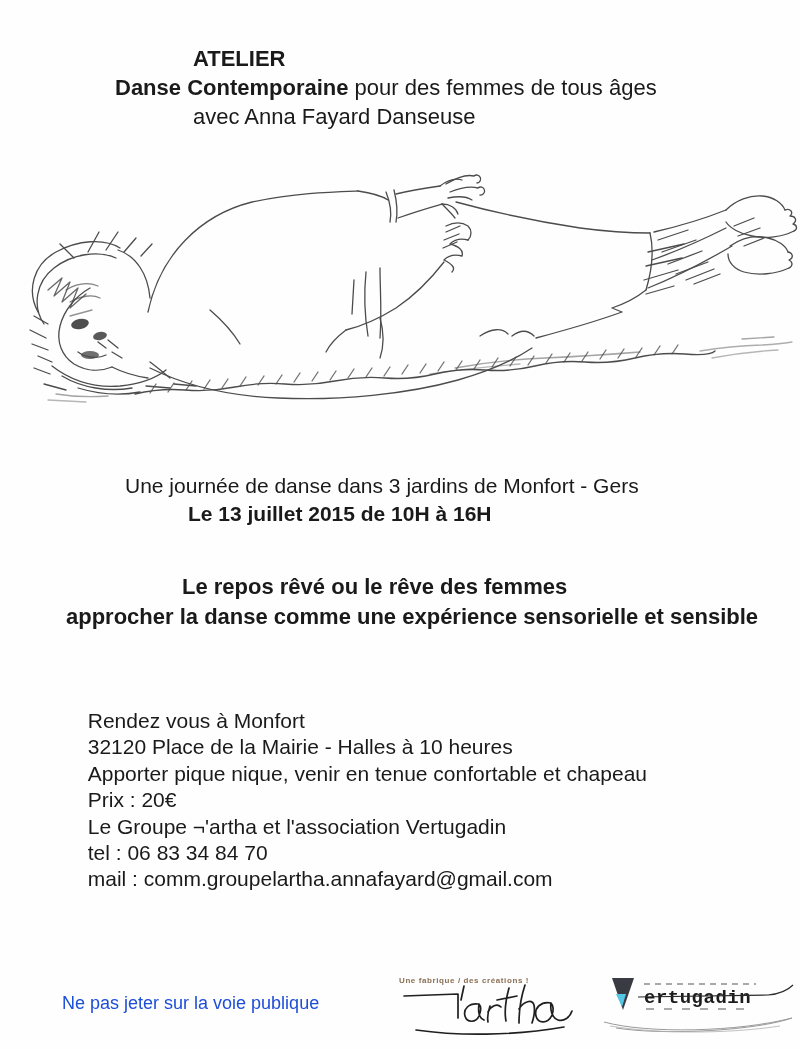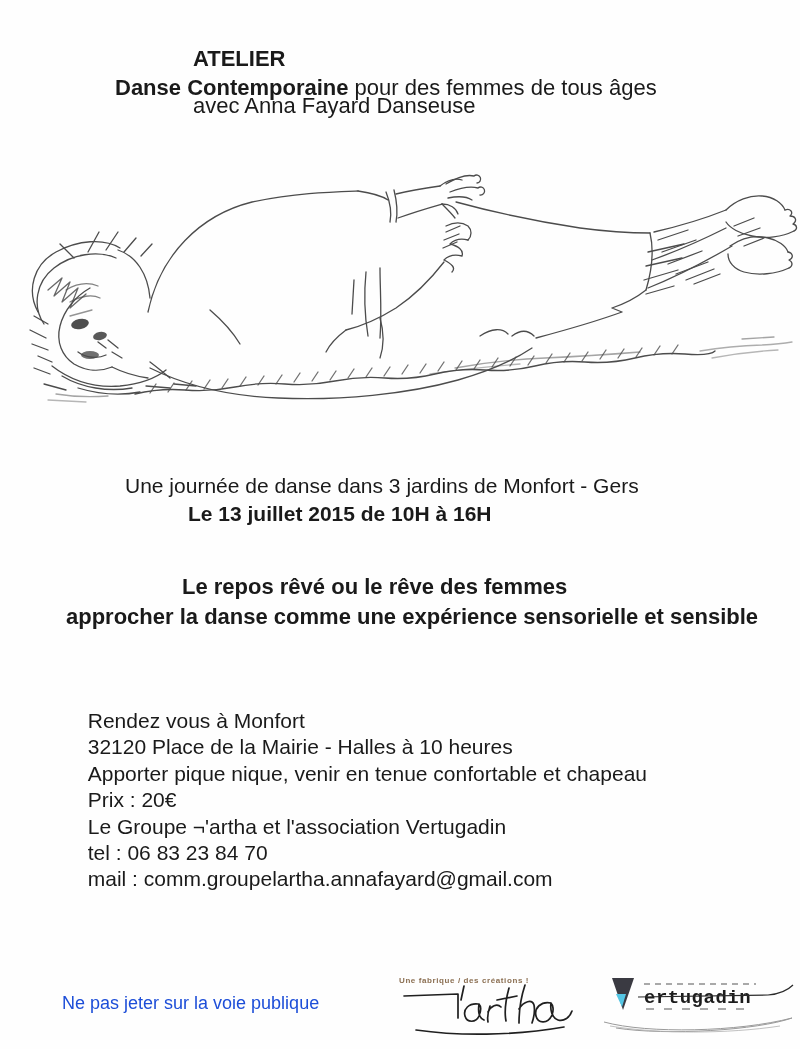--- a/index.html
+++ b/index.html
@@ -6,21 +6,21 @@
   .page{
     position:relative;width:800px;height:1049px;margin:0 auto;
     background:#fefefe;overflow:hidden;
     font-family:"Liberation Sans",sans-serif;color:#1a1a1a;
   }
   .abs{position:absolute;white-space:nowrap;}
   .b{font-weight:bold;}
   
   .h1{left:193px;top:46px;font-size:22px;font-weight:bold;}
   .h2{left:115px;top:75px;font-size:22px;}
-  .h3{left:193px;top:93px;font-size:22px;}
+  .h3{left:193px;top:104px;font-size:22px;}
   
   .sketch{position:absolute;left:0;top:140px;width:800px;height:300px;}
   .sketch path, .sketch line{fill:none;stroke:#4c4c4c;stroke-width:1.3;stroke-linecap:round;stroke-linejoin:round;}
   
   .e1{left:125px;top:474px;font-size:21px;}
   .e2{left:188px;top:502px;font-size:21px;font-weight:bold;}
   
   .t1{left:182px;top:574px;font-size:22px;font-weight:bold;}
   .t2{left:66px;top:604px;font-size:22px;font-weight:bold;}
   
@@ -124,21 +124,21 @@
 
   <div class="abs t2">approcher la danse comme une expérience sensorielle et sensible</div>
   <div class="abs t1">Le repos rêvé ou le rêve des femmes</div>
 
   <div class="details">
     <div>Rendez vous à Monfort</div>
     <div>32120 Place de la Mairie - Halles à 10 heures</div>
     <div>Apporter pique nique, venir en tenue confortable et chapeau</div>
     <div>Prix : 20€</div>
     <div>Le Groupe ¬'artha et l'association Vertugadin</div>
-    <div>tel : 06 83 23 84 70</div>
+    <div>tel : 06 83 34 84 70</div>
     <div>mail : comm.groupelartha.annafayard@gmail.com</div>
   </div>
 
   <div class="abs disclaimer">Ne pas jeter sur la voie publique</div>
 
   <div class="abs lartha-tagline">Une fabrique / des créations !</div>
   <svg class="lartha-svg" viewBox="0 0 185 60" aria-label="¬'artha">
     <path d="M 6 12 L 60 10 L 60 34" stroke-width="2.2"></path>
     <path d="M 66 2 L 63 16" stroke-width="1.8"></path>
     <path d="M 80 20 C 71 19 65 25 67 32 C 69 39 78 39 81 32 C 83 27 83 22 81 20 M 81 20 C 80 27 81 34 86 36"></path>

